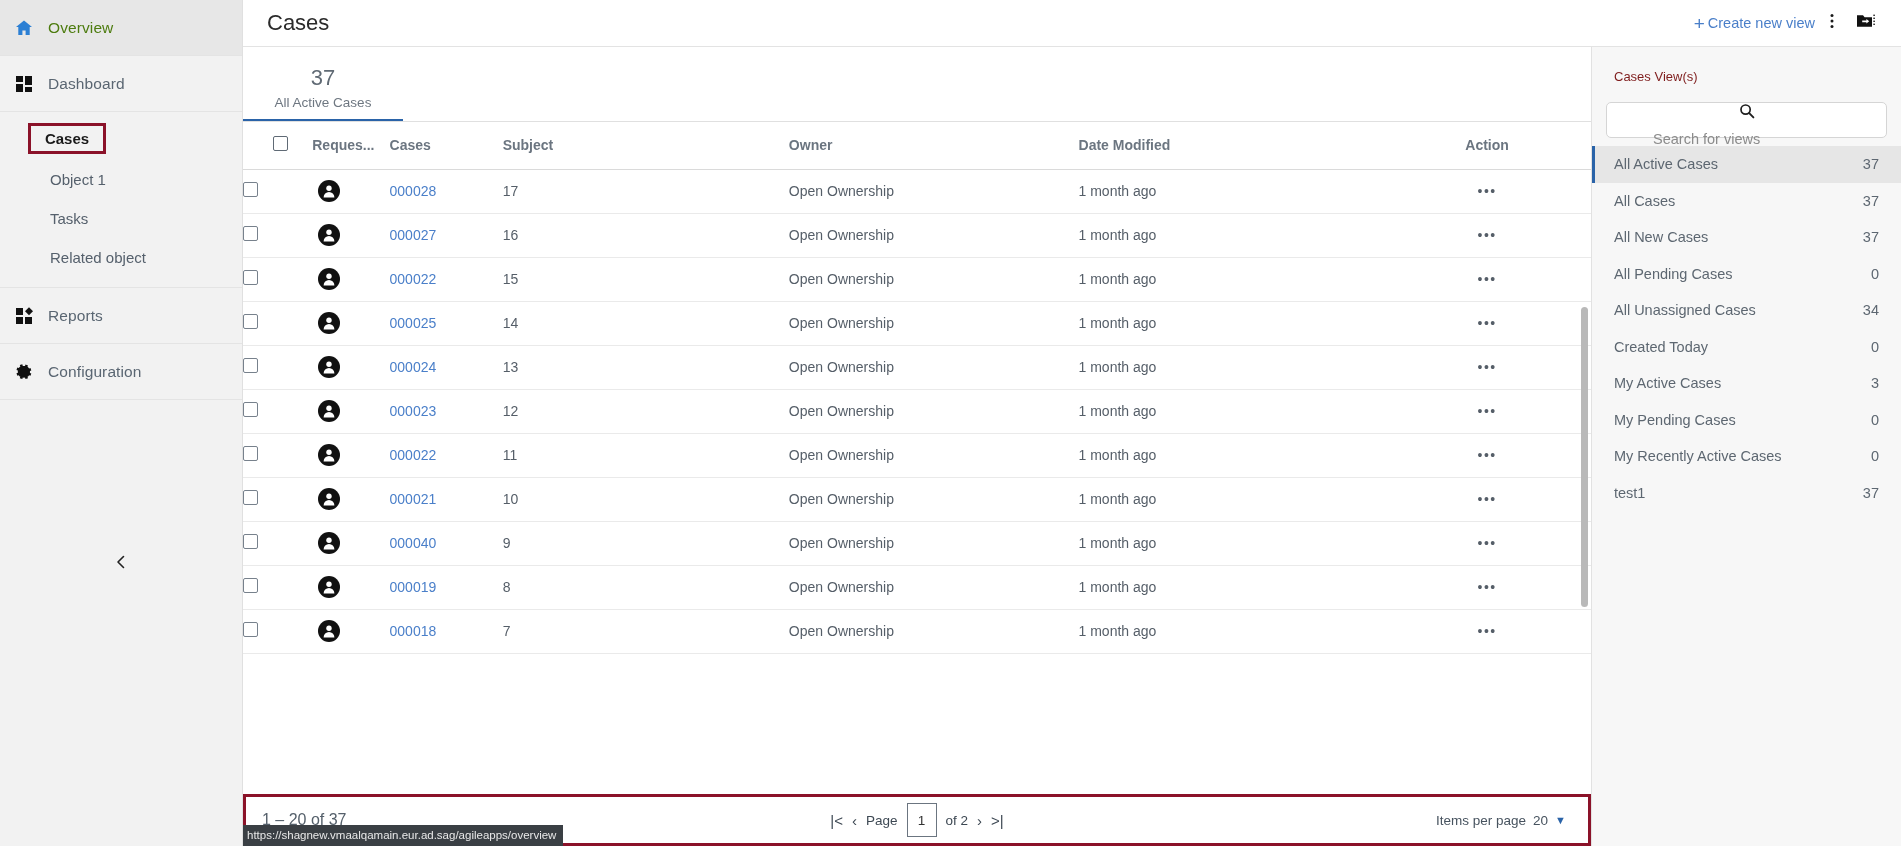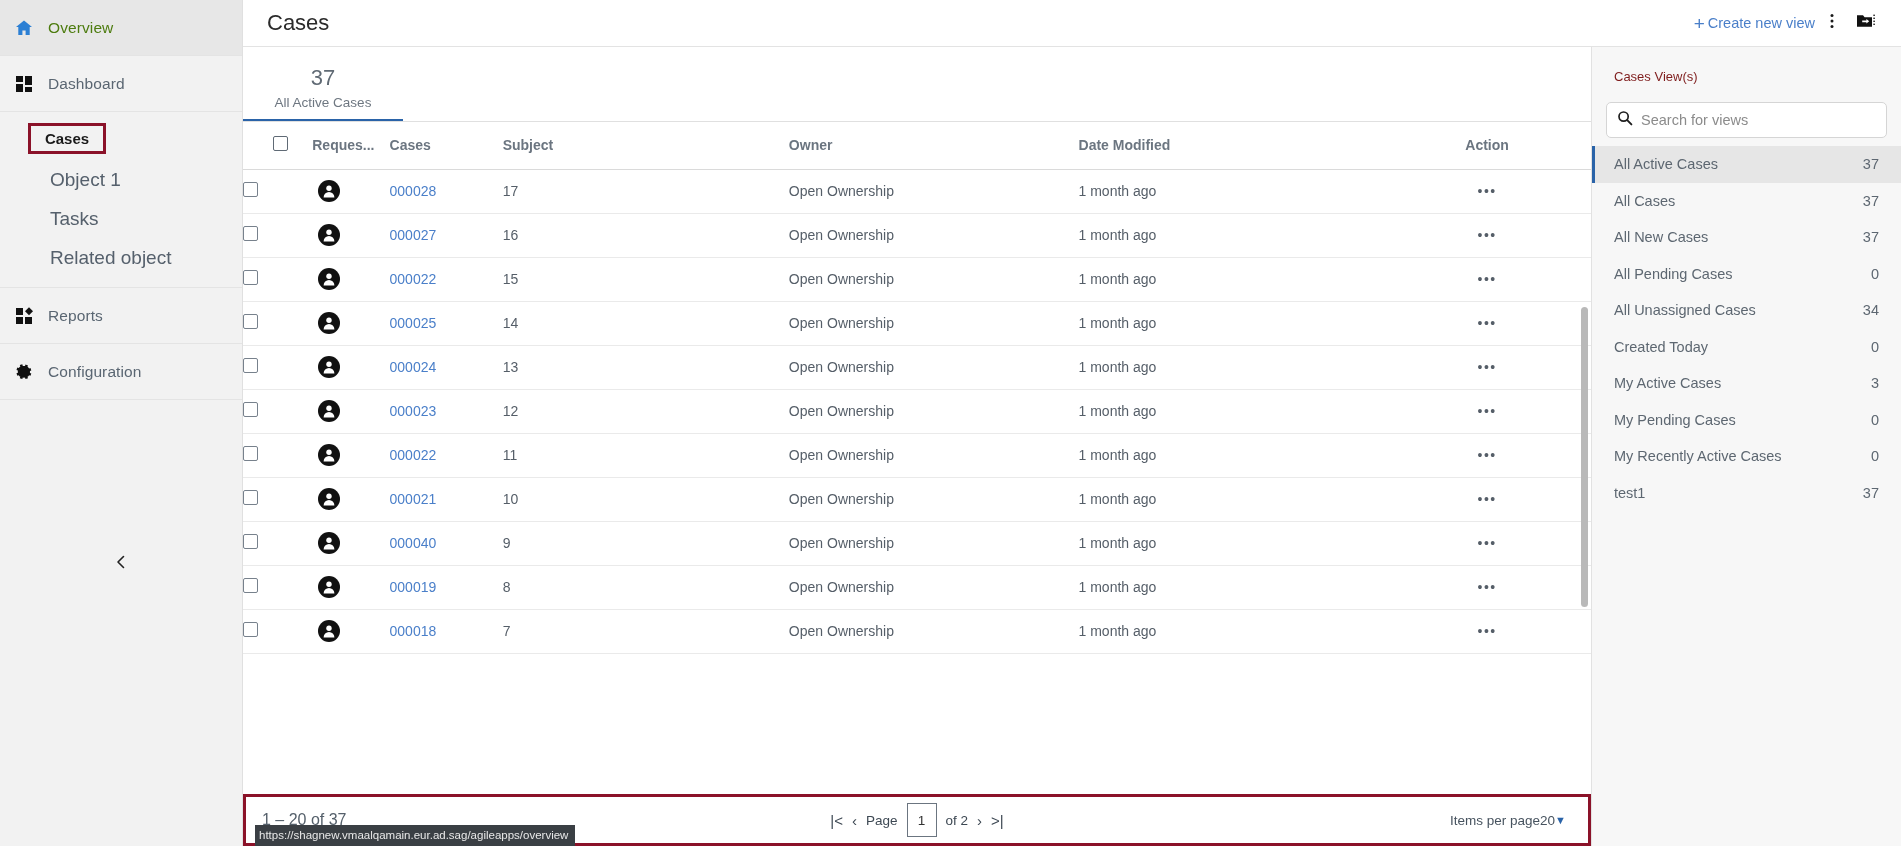--- a/index.html
+++ b/index.html
@@ -34,21 +34,21 @@
   .nav-icon svg { display: block; }
   .nav-label {
     font-size: 15.5px; color: #5a6672; letter-spacing: .1px;
   }
   .nav-item.active-top .nav-label { color: #4d7c0f; }
 
   .sub-group { border-bottom: 1px solid #e4e4e4; padding: 4px 0 10px 0; }
   .sub-item {
     height: 39px; display: flex; align-items: center;
     padding-left: 50px; cursor: pointer;
-    font-size: 19px; color: #55606c;
+    font-size: 15px; color: #55606c;
   }
   .sub-item.boxed {
     margin-left: 28px; margin-right: auto;
     padding-left: 0; height: 31px;
     display: inline-flex; align-items: center; justify-content: center;
     width: 78px;
     border: 3px solid #8b1229;
     color: #1a1a1a; font-weight: bold; font-size: 15px;
   }
   .sub-wrap-boxed { height: 44px; display: flex; align-items: center; }
@@ -167,38 +167,38 @@
     position: absolute; left: 0; right: 0;
     display: flex; align-items: center; justify-content: center; gap: 9px;
   }
   .pg-icon { color: #3d4853; font-size: 15px; cursor: pointer; user-select: none; }
   .pg-label { color: #3d4853; font-size: 13.5px; }
   .pg-input {
     width: 30px; height: 34px; border: 1px solid #6b7580;
     text-align: center; font-size: 13.5px; color: #333;
     font-family: "Liberation Sans", sans-serif; background: #fff;
   }
-  .pager-right { margin-left: auto; display: flex; align-items: center; }
+  .pager-right { margin-left: auto; display: flex; align-items: center; gap: 7px; }
   .ipp-label { font-size: 13.5px; color: #47535f; }
   .ipp-val { font-size: 13.5px; color: #47535f; }
   .caret-down { color: #2a63a8; font-size: 11px; }
 
   
   .views-panel {
     width: 310px; min-width: 310px; height: 100%;
     background: #f7f7f7; border-left: 1px solid #e2e2e2;
     display: flex; flex-direction: column;
   }
   .views-title {
     font-size: 13px; color: #7f1d1d; padding: 22px 0 0 22px;
   }
   .views-search {
     margin: 18px 14px 0 14px; height: 36px;
     background: #fff; border: 1px solid #d5d5d5; border-radius: 5px;
-    display: flex; align-items: center; padding: 0 10px; gap: 8px;
+    display: flex; align-items: center; padding: 0 10px; gap: 8px; flex-direction: column;
   }
   .views-search input {
     border: none; outline: none; flex: 1; font-size: 14.5px;
     color: #4a4a4a; font-family: "Liberation Sans", sans-serif;
     background: transparent;
   }
   .views-search input::placeholder { color: #8b8b8b; }
   .views-list { margin-top: 8px; }
   .view-row {
     height: 36.5px; display: flex; align-items: center;
@@ -207,21 +207,21 @@
   }
   .view-row.selected { background: #e6e6e6; }
   .view-row.selected::before {
     content: ""; position: absolute; left: 0; top: 0; bottom: 0;
     width: 3px; background: #2a63a8;
   }
   .view-count { margin-left: auto; font-size: 14.5px; color: #5d6771; }
 
   
   .status-url {
-    position: absolute; left: 12px; bottom: 0;
+    position: absolute; left: 0; bottom: 0;
     background: #3a3f44; color: #e8e8e8;
     font-size: 11.5px; padding: 4px 7px 5px 4px;
     z-index: 50; white-space: nowrap;
     font-family: "Liberation Sans", sans-serif;
   }
 </style>
 </head>
 <body>
 
 <div id="app">

